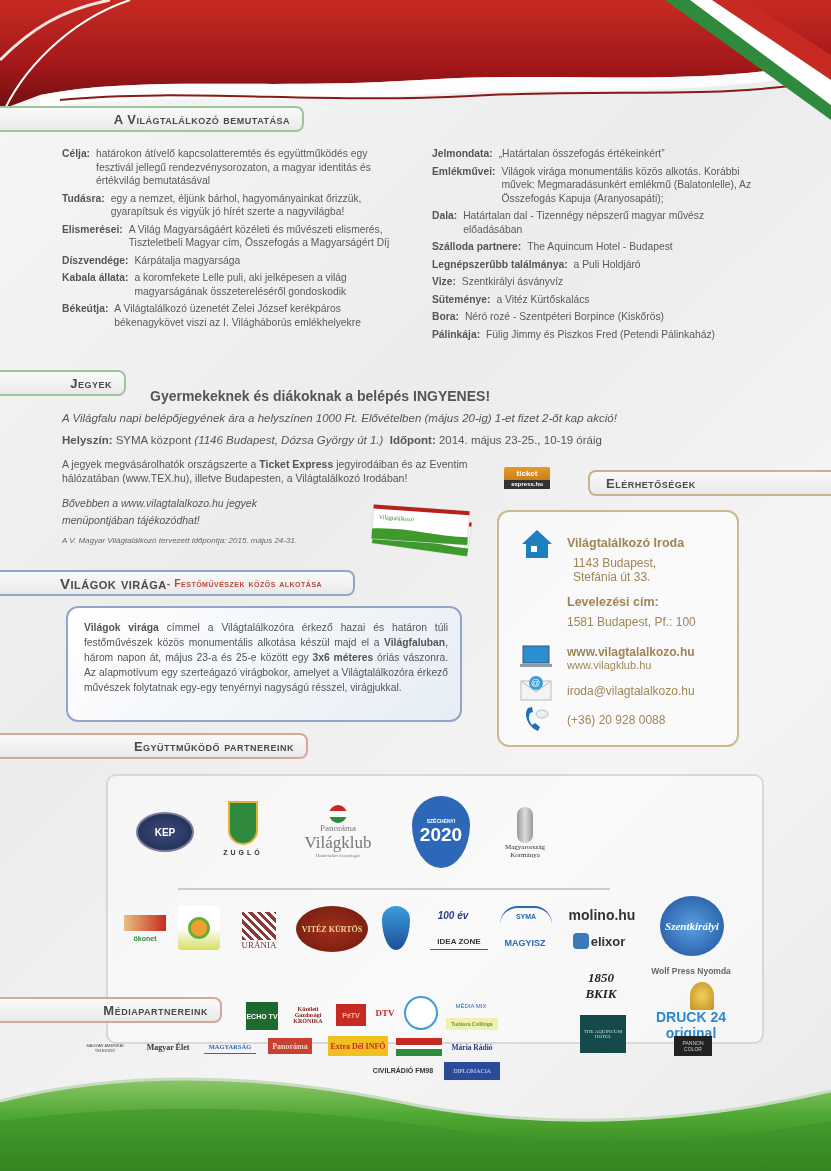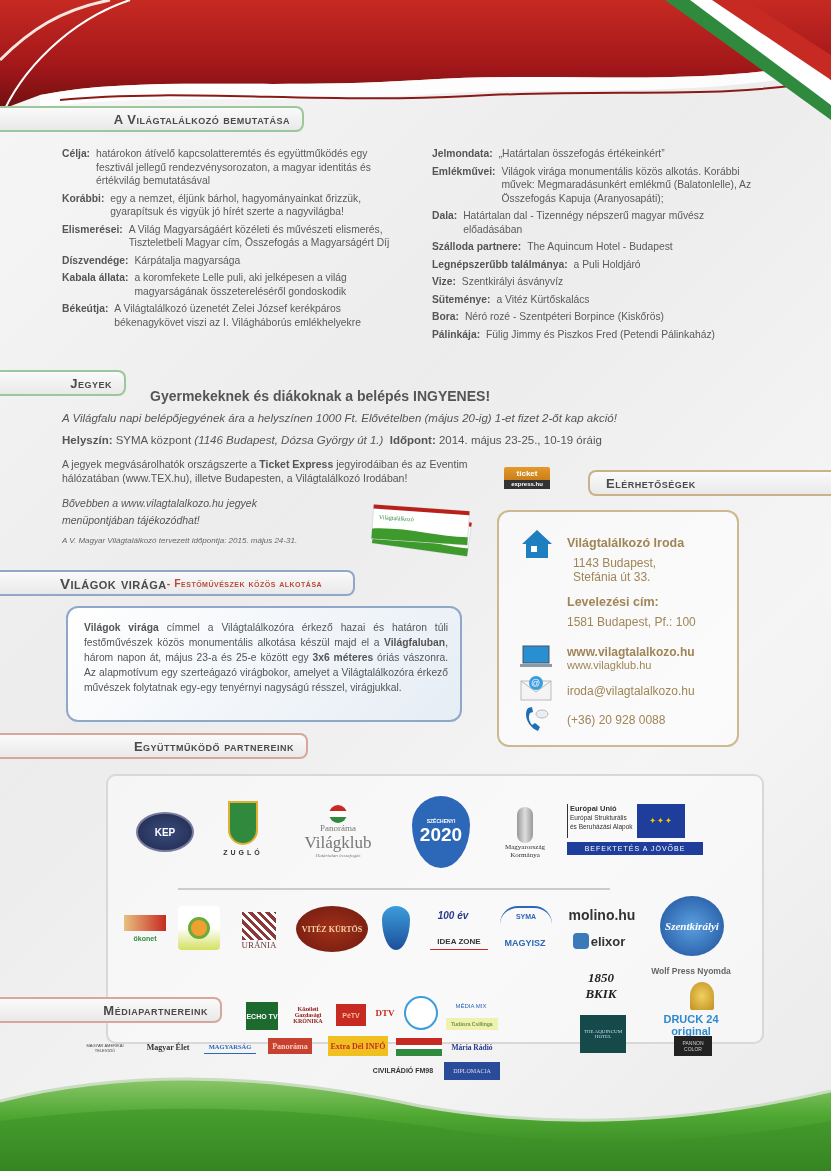--- a/index.html
+++ b/index.html
@@ -71,21 +71,21 @@
   <div class="sec-head green" style="left:0;top:106px;width:304px;">
     <span>A Világtalálkozó bemutatása</span>
   </div>
 
   <div class="kv" style="left:62px;top:147px;width:340px;">
     <div class="row">
         <span class="k">Célja:</span>
         <span class="v">határokon átívelő kapcsolatteremtés és együttműködés egy fesztivál jellegű rendezvénysorozaton, a magyar identitás és értékvilág bemutatásával</span>
       </div>
     <div class="row">
-        <span class="k">Korábbi:</span>
+        <span class="k">Tudásra:</span>
         <span class="v">egy a nemzet, éljünk bárhol, hagyományainkat őrizzük, gyarapítsuk és vigyük jó hírét szerte a nagyvilágba!</span>
       </div>
     <div class="row">
         <span class="k">Elismerései:</span>
         <span class="v">A Világ Magyarságáért közéleti és művészeti elismerés, Tiszteletbeli Magyar cím, Összefogás a Magyarságért Díj</span>
       </div>
     <div class="row">
         <span class="k">Díszvendége:</span>
         <span class="v">Kárpátalja magyarsága</span>
       </div>
@@ -241,31 +241,20 @@
     <span style="font-size:5px;font-style:italic;font-weight:normal;">Határtalan összefogás</span>
   </div>
   <div class="logo" style="left:412px;top:796px;width:58px;height:72px;flex-direction:column;background:#2d67b7;border-radius:50% 50% 50% 50%/40% 40% 60% 60%;color:#fff;">
     <span style="font-size:5px;">SZÉCHENYI</span>
     <span style="font-size:19px;font-weight:bold;">2020</span>
   </div>
   <div class="logo" style="left:490px;top:800px;width:70px;height:66px;flex-direction:column;font-family:'Liberation Serif',serif;color:#333;font-weight:normal;font-size:7px;">
     <div style="width:16px;height:36px;background:linear-gradient(90deg,#999,#ddd,#999);border-radius:8px 8px 8px 8px;"></div>
     <span style="width:60px;">Magyarország Kormánya</span>
   </div>
-  <div class="logo" style="left:567px;top:804px;width:138px;height:60px;flex-direction:column;align-items:flex-start;justify-content:flex-start;">
-    <div style="display:flex;">
-      <div style="font-size:6.5px;text-align:left;line-height:9px;border-left:1px solid #333;padding-left:2px;color:#333;">
-        <div style="font-weight:bold;font-size:7.5px;">Európai Unió</div>
-        <div style="font-weight:normal;">Európai Strukturális</div>
-        <div style="font-weight:normal;">és Beruházási Alapok</div>
-      </div>
-      <div style="width:48px;height:34px;background:#1f3d9a;margin-left:4px;color:#f5d000;font-size:7px;display:flex;align-items:center;justify-content:center;">✦ ✦ ✦</div>
-    </div>
-    <div style="background:#1f3d9a;color:#fff;font-size:7px;font-weight:normal;letter-spacing:1px;padding:3px 4px;margin-top:4px;width:136px;">BEFEKTETÉS A JÖVŐBE</div>
-  </div>
 
   <div class="logo" style="left:122px;top:908px;width:46px;height:40px;flex-direction:column;font-size:7px;color:#2f8a3e;">
     <div style="width:42px;height:16px;background:linear-gradient(90deg,#e8c080,#c62a22);"></div>
     <span style="margin-top:4px;">ökonet</span>
   </div>
   <div class="logo" style="left:178px;top:906px;width:42px;height:44px;background:linear-gradient(#fff 50%,#d4e060);border-radius:4px;">
     <div style="width:22px;height:22px;border-radius:50%;border:3px solid #6aab3a;background:#f0a030;"></div>
   </div>
   <div class="logo" style="left:234px;top:906px;width:50px;height:50px;flex-direction:column;color:#6a3a3a;font-family:'Liberation Serif',serif;font-weight:normal;font-size:9px;">
     <div style="width:34px;height:28px;background:repeating-linear-gradient(45deg,#8a3a3a 0 3px,#fff 3px 6px);"></div>
@@ -301,21 +290,21 @@
   <div class="logo" style="left:646px;top:964px;width:90px;height:14px;color:#666;font-size:8.5px;">
     <span>Wolf Press Nyomda</span>
   </div>
   <div class="logo" style="left:572px;top:966px;width:58px;height:40px;color:#222;font-family:'Liberation Serif',serif;font-style:italic;font-size:13px;">
     <span>1850 BKIK</span>
   </div>
   <div class="logo" style="left:690px;top:982px;width:24px;height:28px;background:radial-gradient(#f0d060,#c09020);border-radius:50% 50% 10% 10%;"></div>
   <div class="logo" style="left:580px;top:1015px;width:46px;height:38px;background:#164a4a;color:#cde;font-family:'Liberation Serif',serif;font-weight:normal;font-size:5px;">
     <span>THE AQUINCUM HOTEL</span>
   </div>
-  <div class="logo" style="left:648px;top:1018px;width:86px;height:14px;color:#2d8ad0;font-size:11px;">
+  <div class="logo" style="left:648px;top:1018px;width:86px;height:14px;color:#2d8ad0;font-size:14px;">
     <span>DRUCK 24 original</span>
   </div>
   <div class="logo" style="left:674px;top:1036px;width:38px;height:20px;background:#222;color:#ccc;font-size:5px;font-weight:normal;">
     <span>PANNON COLOR</span>
   </div>
 
   <div class="sec-head red" style="left:0;top:997px;width:222px;">
     <span>Médiapartnereink</span>
   </div>
 

